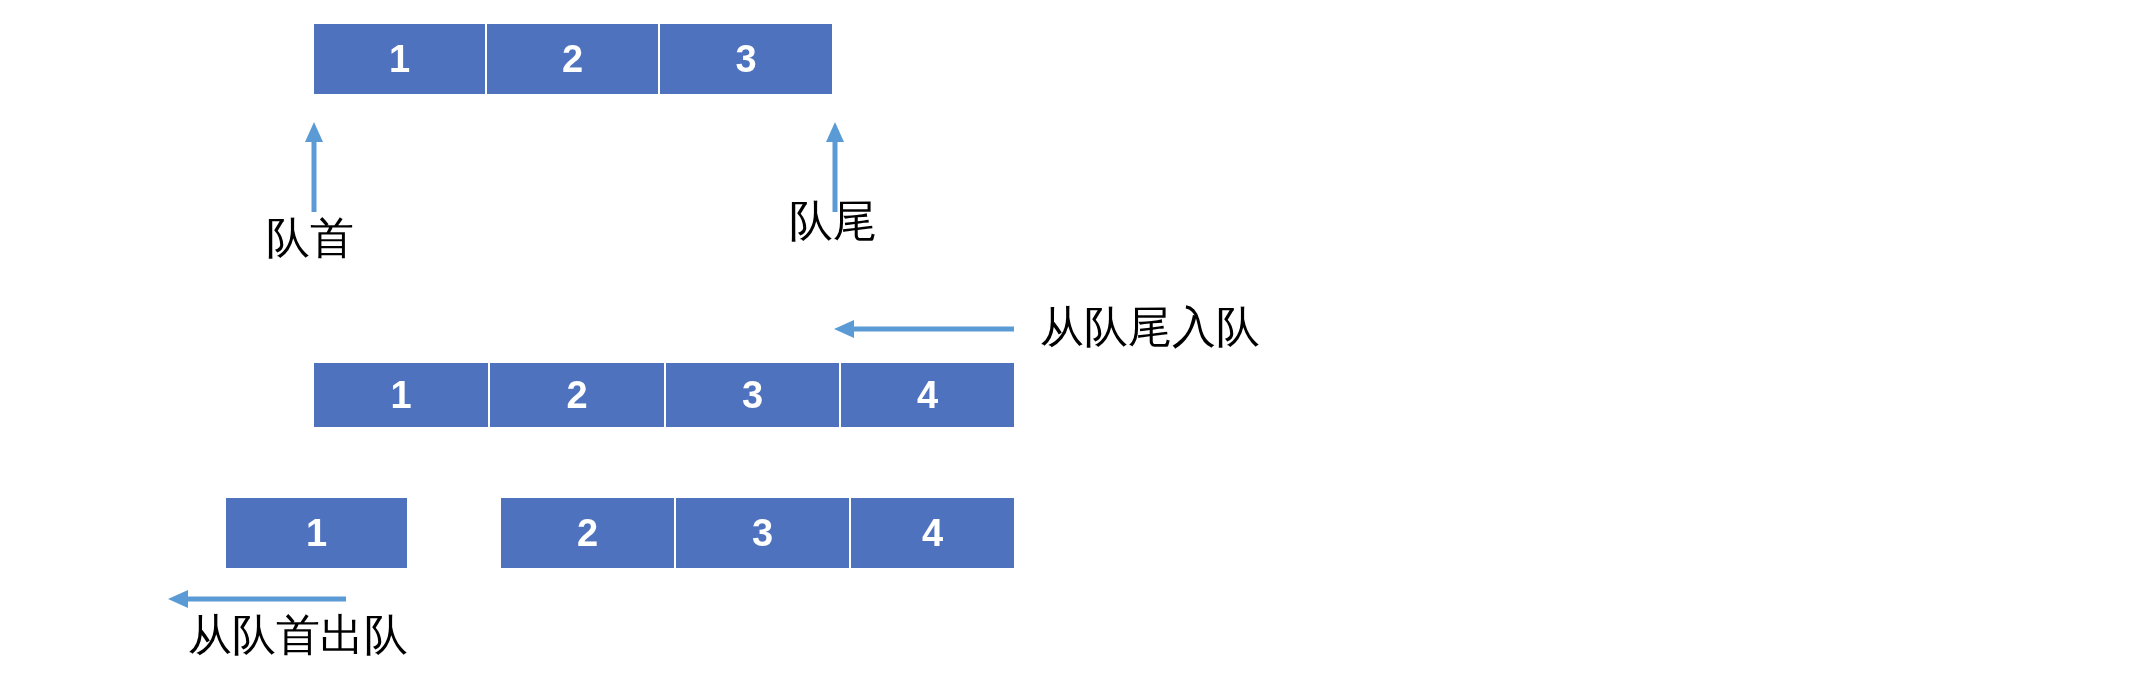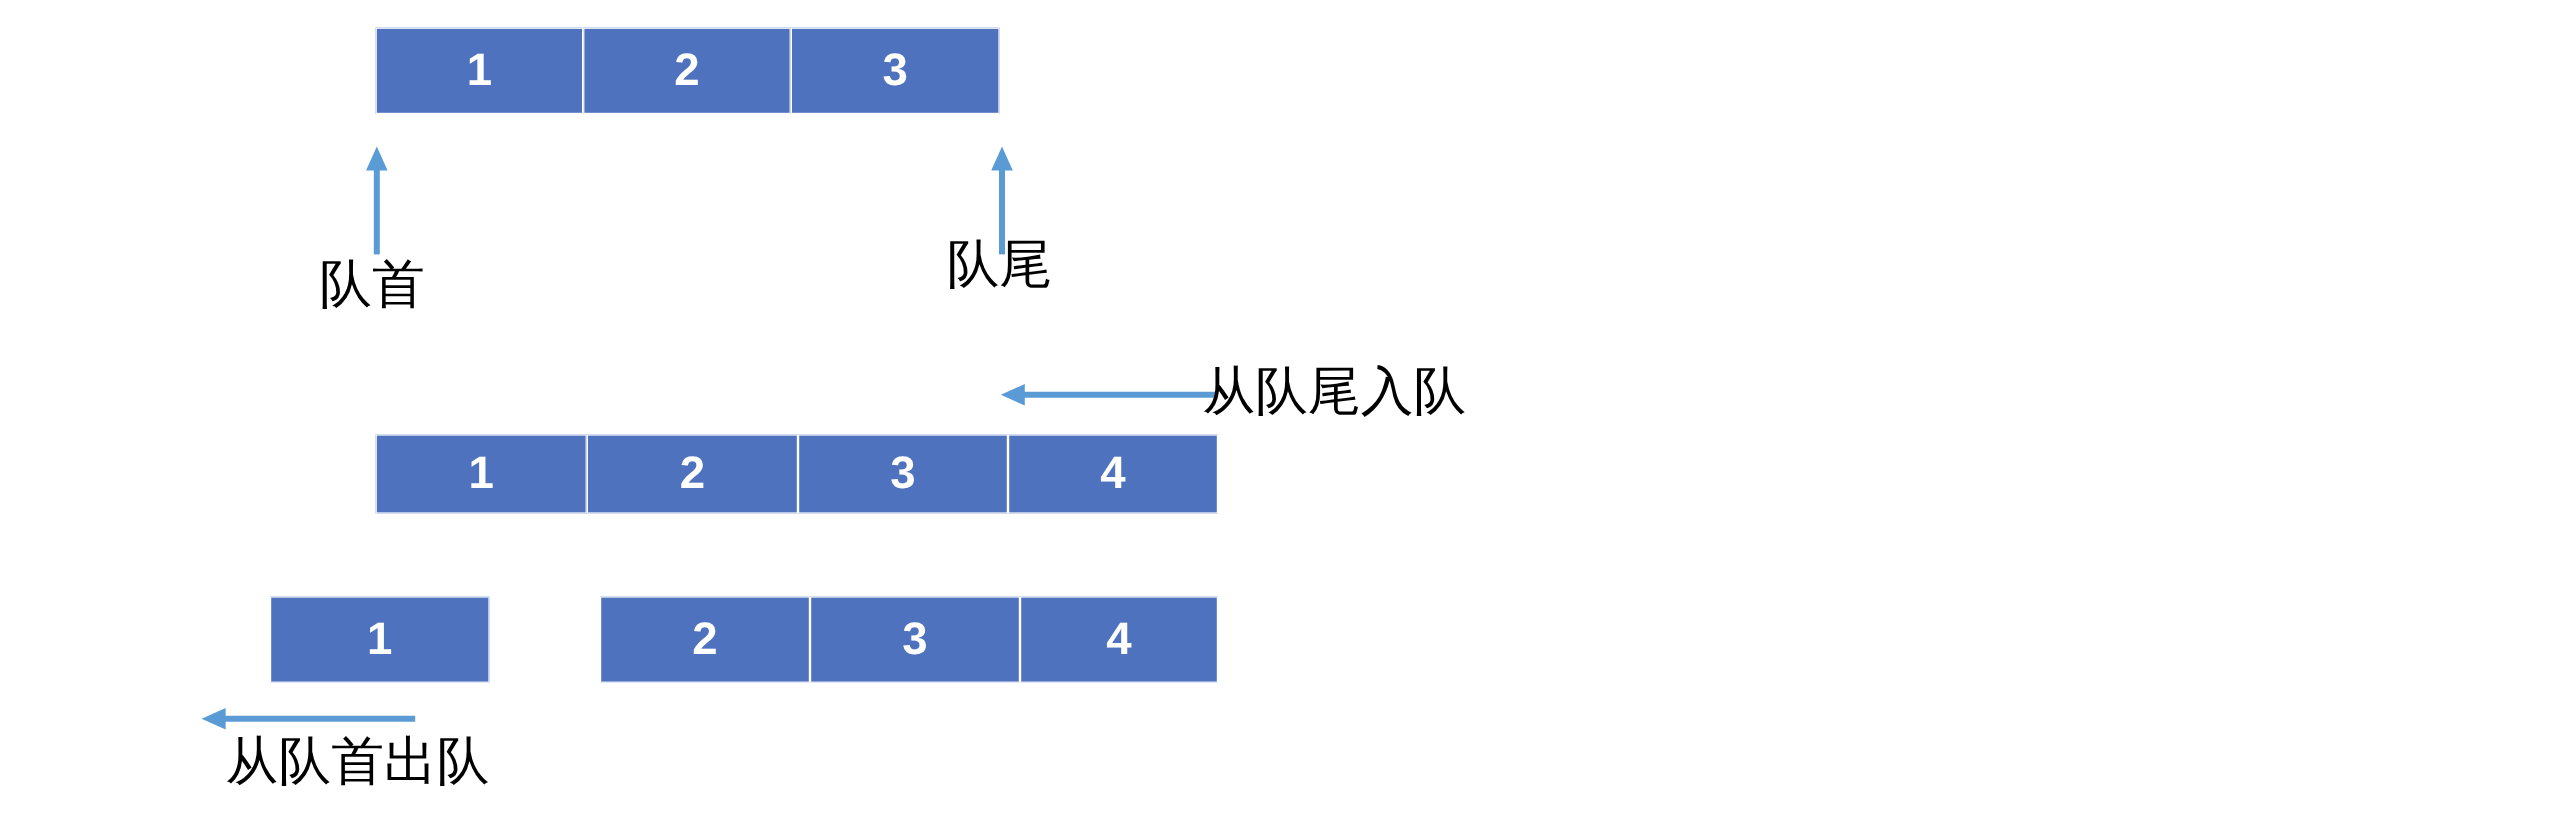--- a/index.html
+++ b/index.html
@@ -68,21 +68,21 @@
     <polygon points="16,2 7,22 25,22" fill="#5B9BD5"></polygon>
   </svg>
 
   <div class="cn-label" style="left:266px; top:216px;text-align:center;">队首</div>
   <div class="cn-label" style="left:789px; top:199px;">队尾</div>
 
   <svg class="arrow-svg" style="left:832px; top:316px;" width="182" height="26" viewBox="0 0 182 26">
     <line x1="20" y1="13" x2="182" y2="13" stroke="#5B9BD5" stroke-width="5"></line>
     <polygon points="2,13 22,4 22,22" fill="#5B9BD5"></polygon>
   </svg>
-  <div class="cn-label" style="left:1002px; top:305px;">从队尾入队</div>
+  <div class="cn-label" style="left:1040px; top:305px;">从队尾入队</div>
 
   <div class="cell" style="left:313px; top:362px; width:176px; height:66px;">1</div>
   <div class="cell" style="left:489px; top:362px; width:176px; height:66px;">2</div>
   <div class="cell" style="left:665px; top:362px; width:175px; height:66px;">3</div>
   <div class="cell" style="left:840px; top:362px; width:175px; height:66px;">4</div>
 
   <div class="cell" style="left:225px; top:497px; width:183px; height:72px;">1</div>
 
   <div class="cell" style="left:500px; top:497px; width:175px; height:72px;">2</div>
   <div class="cell" style="left:675px; top:497px; width:175px; height:72px;">3</div>

